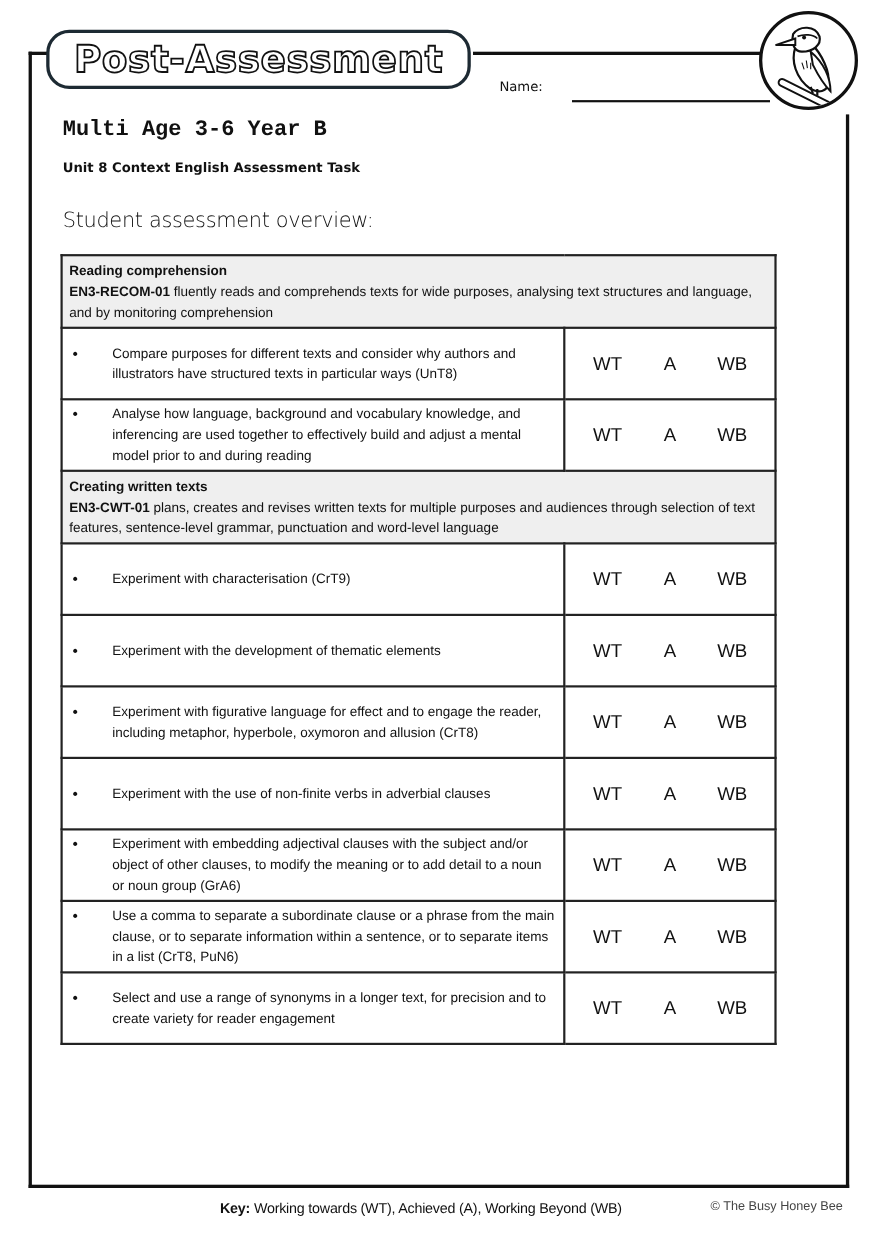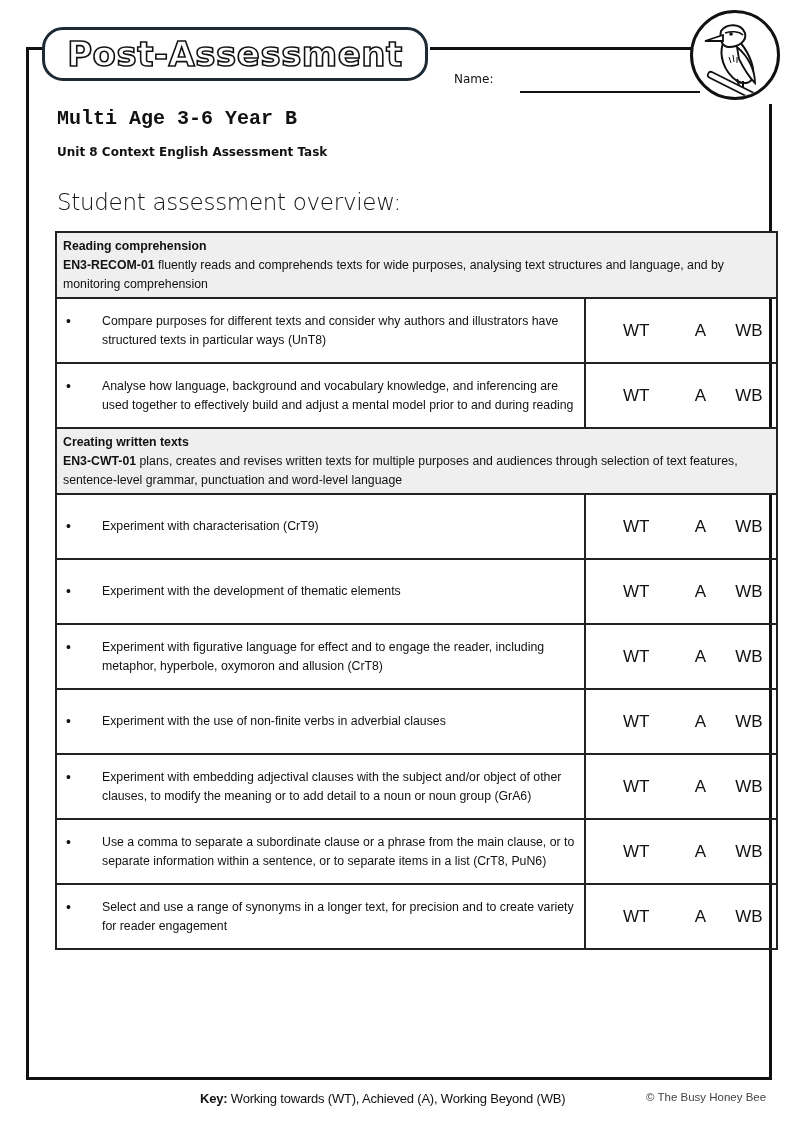--- a/index.html
+++ b/index.html
@@ -14,33 +14,33 @@
   .title-box { position:absolute; left:42px; top:27px; width:386px; height:54px; border:3px solid #1d2a33; border-radius:21px; background:#fff; box-sizing:border-box; display:flex; align-items:center; justify-content:center; }
   .title-text { font-family:"DejaVu Sans", sans-serif; font-weight:bold; font-size:34px; color:#fff; -webkit-text-stroke:1.6px #111; letter-spacing:0.5px; }
 
   .name-label { position:absolute; left:454px; top:72px; font-family:"DejaVu Sans", sans-serif; font-size:12px; color:#111; }
   .name-line { position:absolute; left:520px; top:91px; width:180px; height:2px; background:#111; }
 
   .logo-circle { position:absolute; left:690px; top:10px; width:90px; height:90px; border:3px solid #111; border-radius:50%; background:#fff; box-sizing:border-box; overflow:hidden; }
 
   .heading1 { position:absolute; left:57px; top:107px; font-family:Liberation Mono, monospace; font-weight:bold; font-size:20px; }
   .heading2 { position:absolute; left:57px; top:145px; font-family:"DejaVu Sans", sans-serif; font-weight:bold; font-size:12px; }
-  .subheading { position:absolute; left:57px; top:189px; font-family:"DejaVu Sans", sans-serif; font-size:23px; font-weight:300; letter-spacing:-0.3px; }
-
-  table.assess { position:absolute; left:55px; top:231px; width:723px; border-collapse:collapse; font-size:12.3px; }
+  .subheading { position:absolute; left:57px; top:189px; font-family:"DejaVu Sans", sans-serif; font-size:19px; font-weight:300; letter-spacing:-0.3px; }
+
+  table.assess { position:absolute; left:55px; top:231px; width:651px; border-collapse:collapse; font-size:12.3px; }
   table.assess td { border:2px solid #222; vertical-align:middle; }
   tr.section td { background:#efefef; padding:4px 6px 3px 6px; line-height:19px; vertical-align:top; }
   .sec-title { font-weight:bold; }
   .sec-code { font-weight:bold; }
   td.desc { padding:2px 8px 2px 6px; line-height:19px; }
   .desc-wrap { display:flex; align-items:flex-start; }
   .bullet { width:36px; flex:0 0 36px; padding-left:3px; font-size:14px; }
   td.ratings { width:190px; padding:0; }
   .rating-wrap { display:flex; justify-content:space-around; align-items:center; font-size:17px; padding:0 10px; }
-  .rating-wrap span { display:inline-block; width:50px; text-align:right; }
+  .rating-wrap span { display:inline-block; width:50px; text-align:center; }
 
   .footer-key { position:absolute; left:200px; top:1091px; font-size:13px; letter-spacing:-0.2px; }
   .footer-key b { font-weight:bold; }
   .footer-copy { position:absolute; left:646px; top:1091px; font-size:11.5px; color:#444; }
 </style>
 </head>
 <body>
 
 <div class="frame-top-left"></div>
 <div class="frame-top-right"></div>

